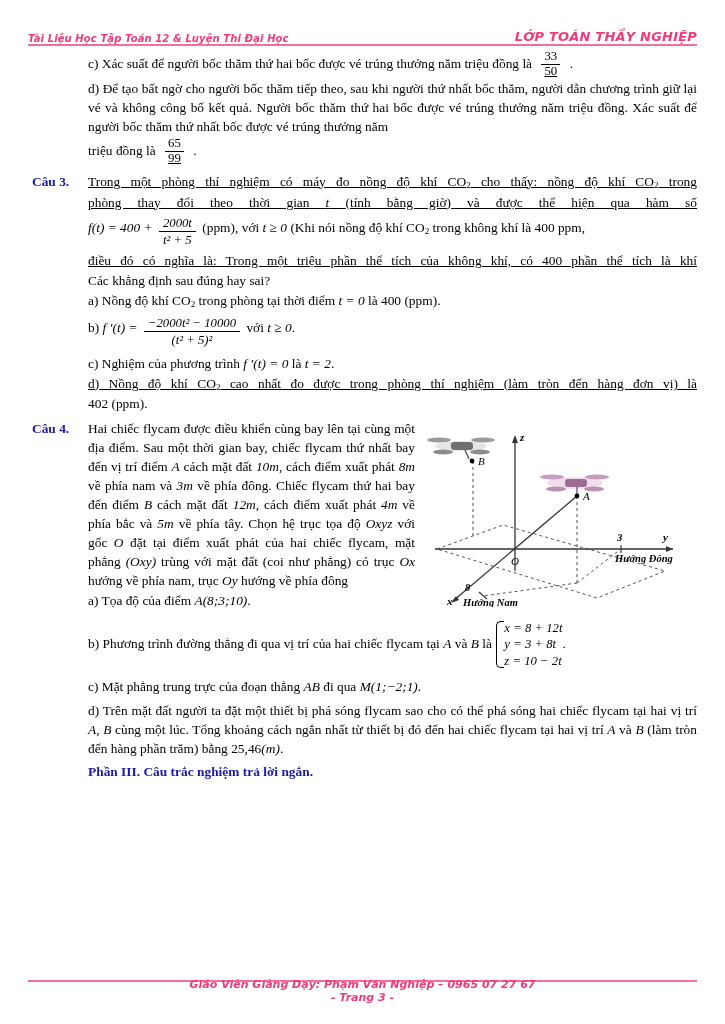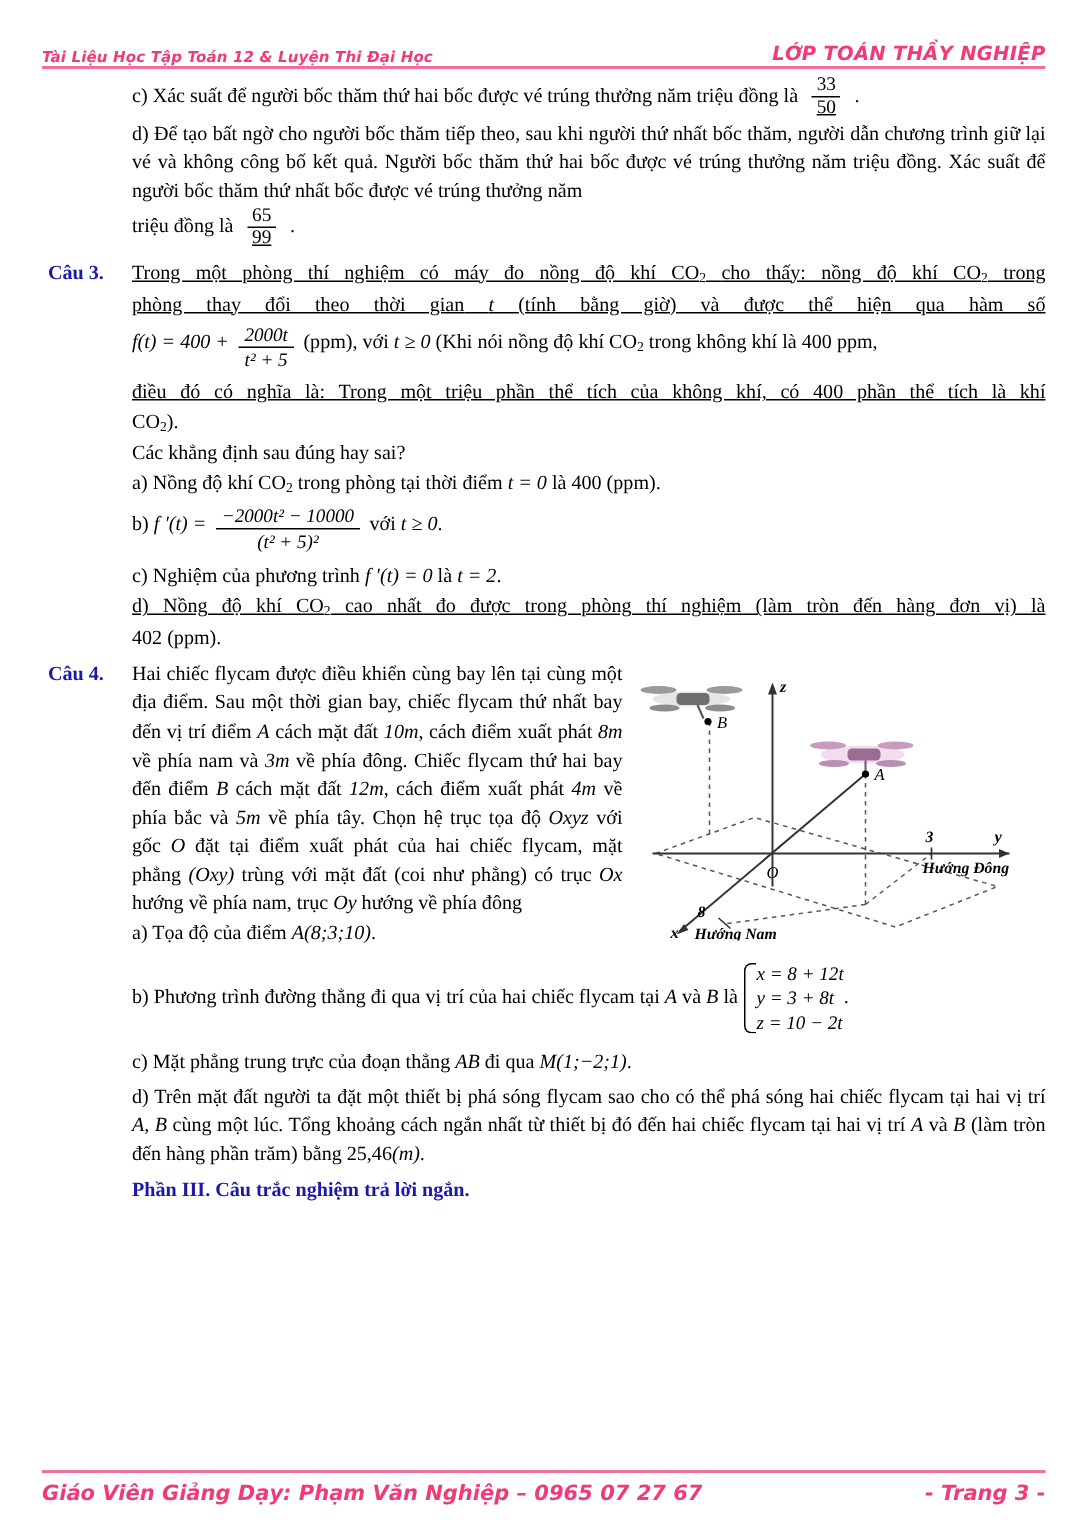--- a/index.html
+++ b/index.html
@@ -57,23 +57,24 @@
   }
   .page-footer {
     position: absolute;
     bottom: 20px; left: 28px; right: 28px;
     display: flex;
     align-items: center;
     justify-content: space-between;
     color: #ef3b78;
     font-family: "DejaVu Sans", sans-serif;
     font-style: italic;
-    font-size: 14px;
+    font-size: 11px;
     font-weight: 600;
     white-space: nowrap;
+    flex-direction: column;
   }
 
   
   .content {
     position: absolute;
     top: 50px; left: 28px;
     width: 669px;
     height: 900px;
     font-size: 13.4px;
     line-height: 1.42;
@@ -226,23 +227,20 @@
           <span class="den mi">t² + 5</span>
         </span>
         <span>(ppm), với</span>
         <i class="mv">t ≥ 0</i>
         <span>(Khi nói nồng độ khí CO</span><span class="sub">2</span>
         <span>trong không khí là 400  ppm,</span>
       </p>
 
       <p class="spread">điều đó có nghĩa là: Trong một triệu phần thể tích của không khí, có 400 phần thể tích là khí</p>
 
-      <p>
-        <span>CO</span><span class="sub">2</span><span>).</span>
-      </p>
 
       <p>Các khẳng định sau đúng hay sai?</p>
 
       <p>
         <span>a) Nồng độ khí CO</span><span class="sub">2</span>
         <span>trong phòng tại thời điểm</span>
         <i class="mv">t = 0</i>
         <span>là  400  (ppm).</span>
       </p>
 

